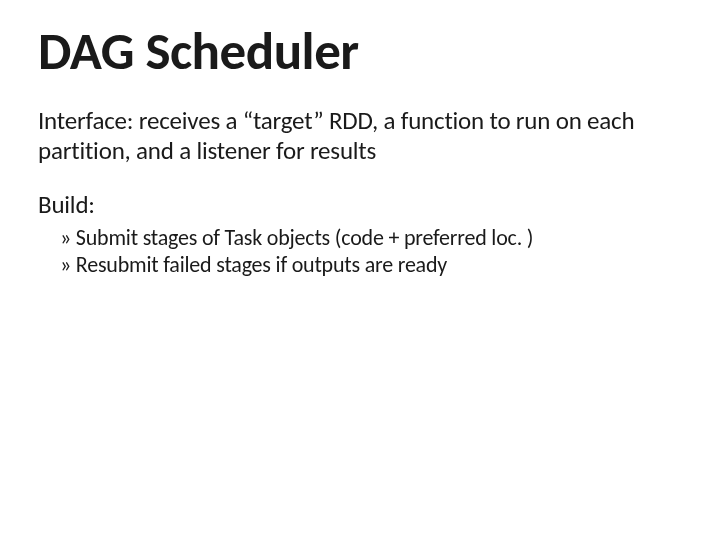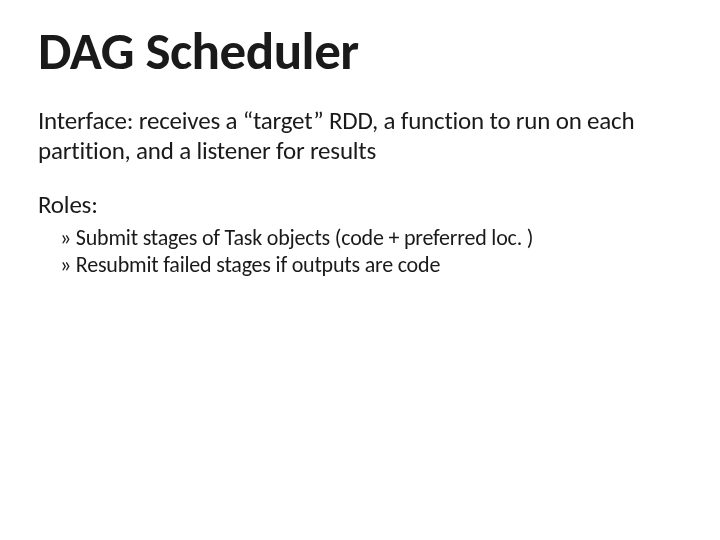--- a/index.html
+++ b/index.html
@@ -55,18 +55,18 @@
   }
 </style>
 </head>
 <body>
 
 <div class="slide">
   <h1 class="title">DAG Scheduler</h1>
 
   <p class="body-para">Interface: receives a “target” RDD, a function to run on each partition, and a listener for results</p>
 
-  <p class="roles-label">Roles:</p>
+  <p class="roles-label">Build:</p>
   <ul class="roles-list">
     <li>Submit stages of Task objects (code + preferred loc. )</li>
-    <li>Resubmit failed stages if outputs are code</li>
+    <li>Resubmit failed stages if outputs are ready</li>
   </ul>
 </div>
 
 </body></html>

